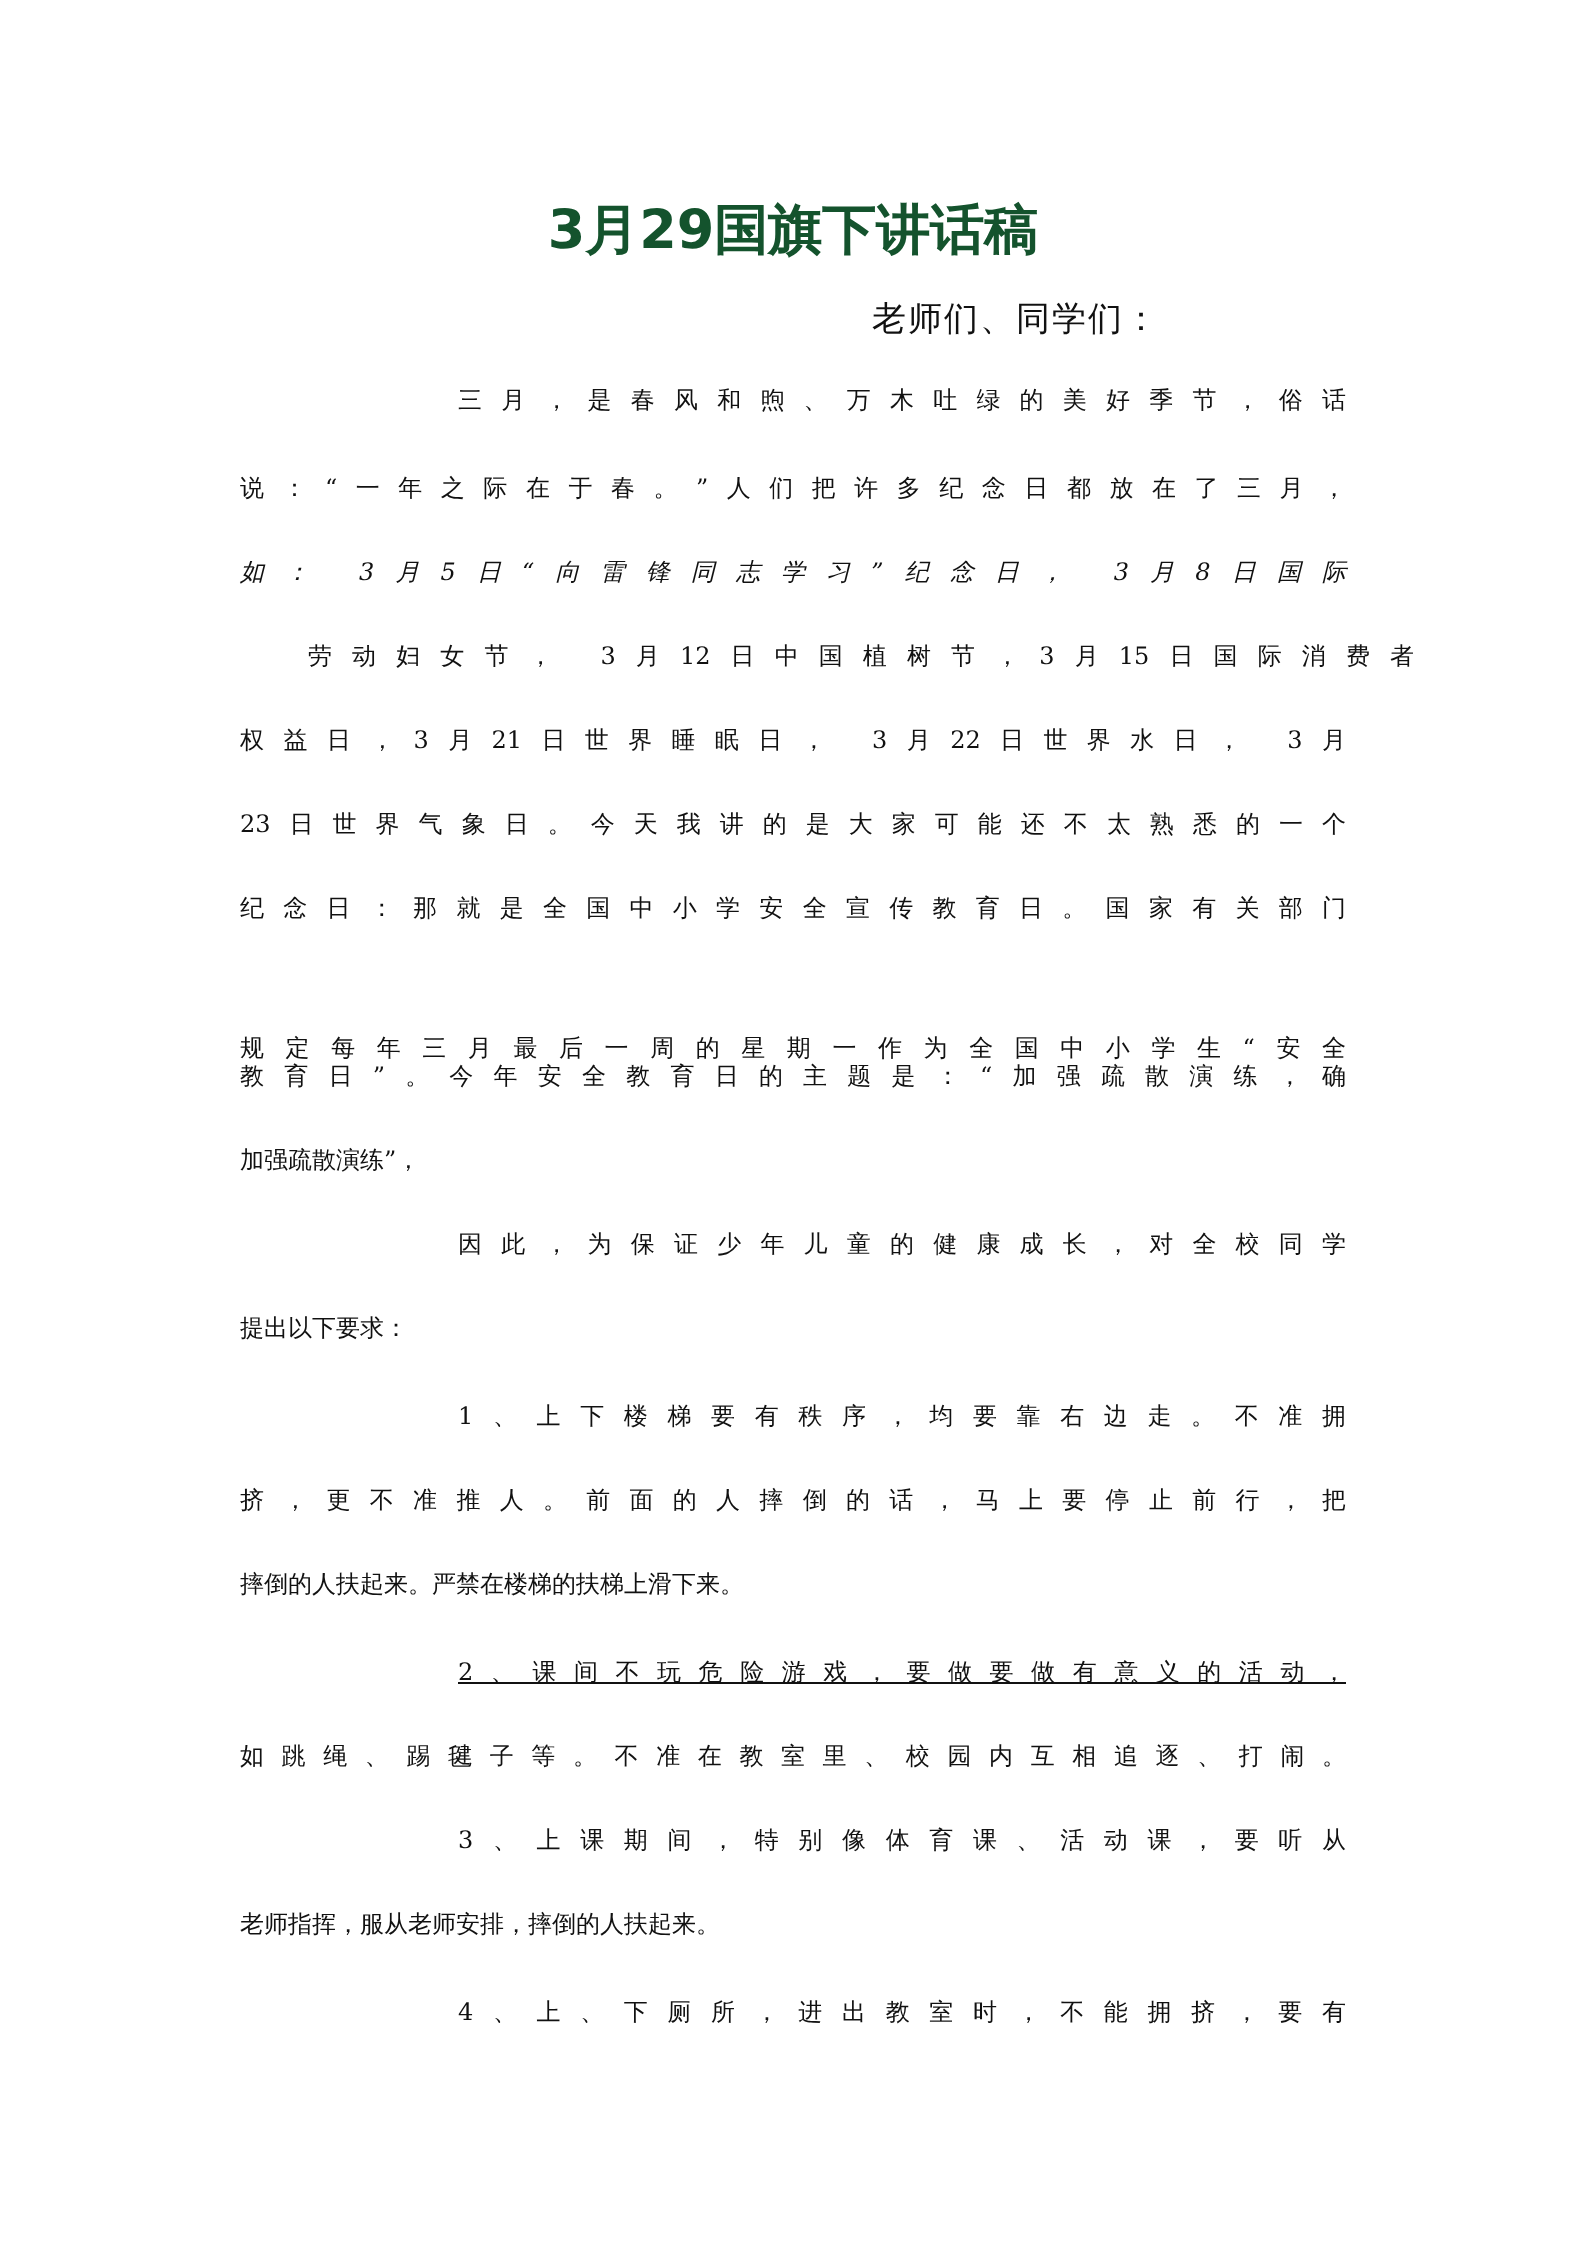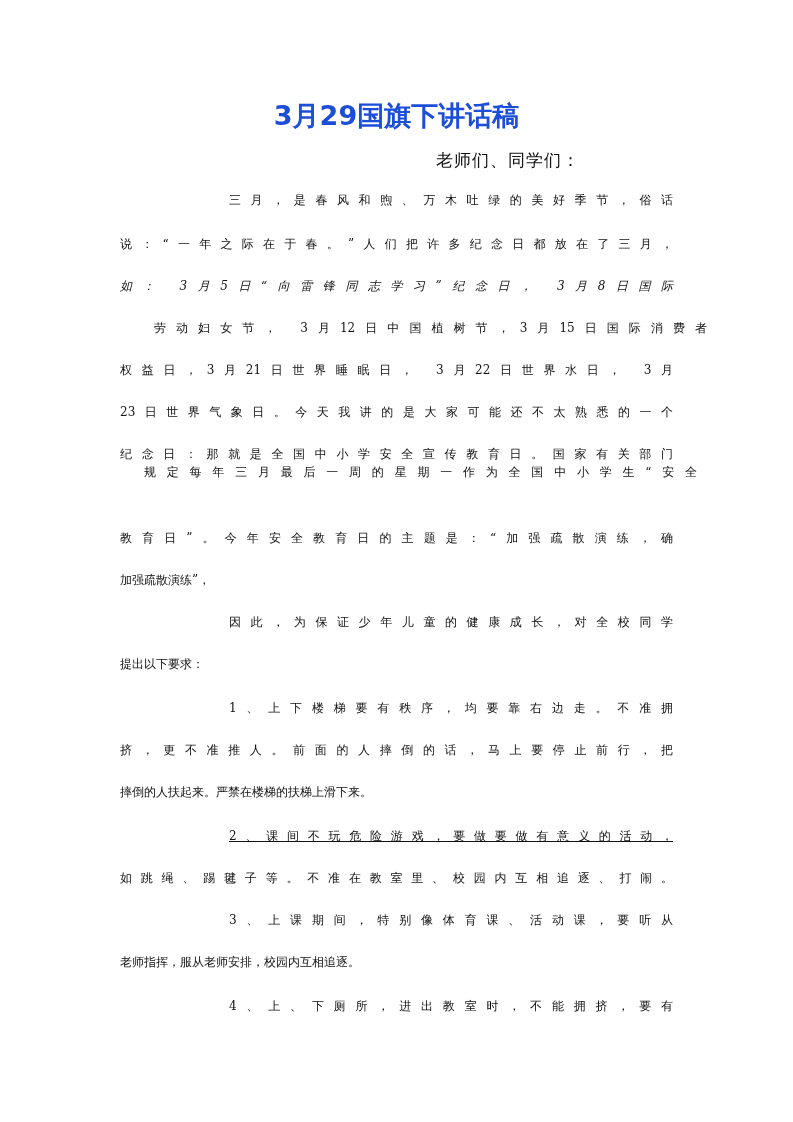--- a/index.html
+++ b/index.html
@@ -1,47 +1,47 @@
 <!DOCTYPE html>
 <html><head>
 <meta charset="utf-8">
 <style>
   html, body { margin: 0; padding: 0; background: #ffffff; }
   body { width: 793px; height: 1122px; position: relative; overflow: hidden;
          font-family: "DejaVu Serif", "Liberation Serif", serif; color: #111111; }
   .title { position: absolute; top: 98px; left: 0; width: 793px; text-align: center;
            font-family: "DejaVu Sans", "Liberation Sans", sans-serif; font-weight: bold;
-           font-size: 27px; line-height: 36px; color: #1d4ed8; }
+           font-size: 27px; line-height: 36px; color: #14532d; }
   .greeting { position: absolute; top: 146px; left: 412px; font-size: 17px; line-height: 28px; letter-spacing: 1px; margin-left: 24px; }
   .line { position: absolute; left: 120px; width: 553px; font-size: 12px; line-height: 28px;
           white-space: nowrap; text-align: justify; text-align-last: justify; }
   .line.indent { left: 229px; width: 444px; }
   .line.last { text-align-last: left; }
 </style>
 </head>
 <body>
 
 <div>
   <div class="title">3月29国旗下讲话稿</div>
   <div class="greeting">老师们、同学们：</div>
   <div id="body-lines">
       <div class="line indent" style="top: 186px;">三月，是春风和煦、万木吐绿的美好季节，俗话</div>
       <div class="line" style="top: 230px;">说：“一年之际在于春。”人们把许多纪念日都放在了三月，</div>
       <div class="line" style="top: 272px; font-style: italic;">如： 3月5日“向雷锋同志学习”纪念日， 3月8日国际</div>
       <div class="line" style="top: 314px; margin-left: 34px;">劳动妇女节， 3月12日中国植树节，3月15日国际消费者</div>
       <div class="line" style="top: 356px;">权益日，3月21日世界睡眠日， 3月22日世界水日， 3月</div>
       <div class="line" style="top: 398px;">23日世界气象日。今天我讲的是大家可能还不太熟悉的一个</div>
       <div class="line" style="top: 440px;">纪念日：那就是全国中小学安全宣传教育日。国家有关部门</div>
-      <div class="line" style="top: 458px; margin-left: 24px;">规定每年三月最后一周的星期一作为全国中小学生“安全</div>
+      <div class="line" style="top: 510px;">规定每年三月最后一周的星期一作为全国中小学生“安全</div>
       <div class="line" style="top: 524px;">教育日”。今年安全教育日的主题是：“加强疏散演练，确</div>
       <div class="line last" style="top: 566px;">加强疏散演练”，</div>
       <div class="line indent" style="top: 608px;">因此，为保证少年儿童的健康成长，对全校同学</div>
       <div class="line last" style="top: 650px;">提出以下要求：</div>
       <div class="line indent" style="top: 694px;">1、上下楼梯要有秩序，均要靠右边走。不准拥</div>
       <div class="line" style="top: 736px;">挤，更不准推人。前面的人摔倒的话，马上要停止前行，把</div>
       <div class="line last" style="top: 778px;">摔倒的人扶起来。严禁在楼梯的扶梯上滑下来。</div>
       <div class="line indent" style="top: 822px; text-decoration: underline;">2、课间不玩危险游戏，要做要做有意义的活动，</div>
       <div class="line" style="top: 864px;">如跳绳、踢毽子等。不准在教室里、校园内互相追逐、打闹。</div>
       <div class="line indent" style="top: 906px;">3、上课期间，特别像体育课、活动课，要听从</div>
-      <div class="line last" style="top: 948px;">老师指挥，服从老师安排，校园内互相追逐。</div>
+      <div class="line last" style="top: 948px;">老师指挥，服从老师安排，摔倒的人扶起来。</div>
       <div class="line indent" style="top: 992px;">4、上、下厕所，进出教室时，不能拥挤，要有</div>
     </div>
 </div>
 
 </body></html>

